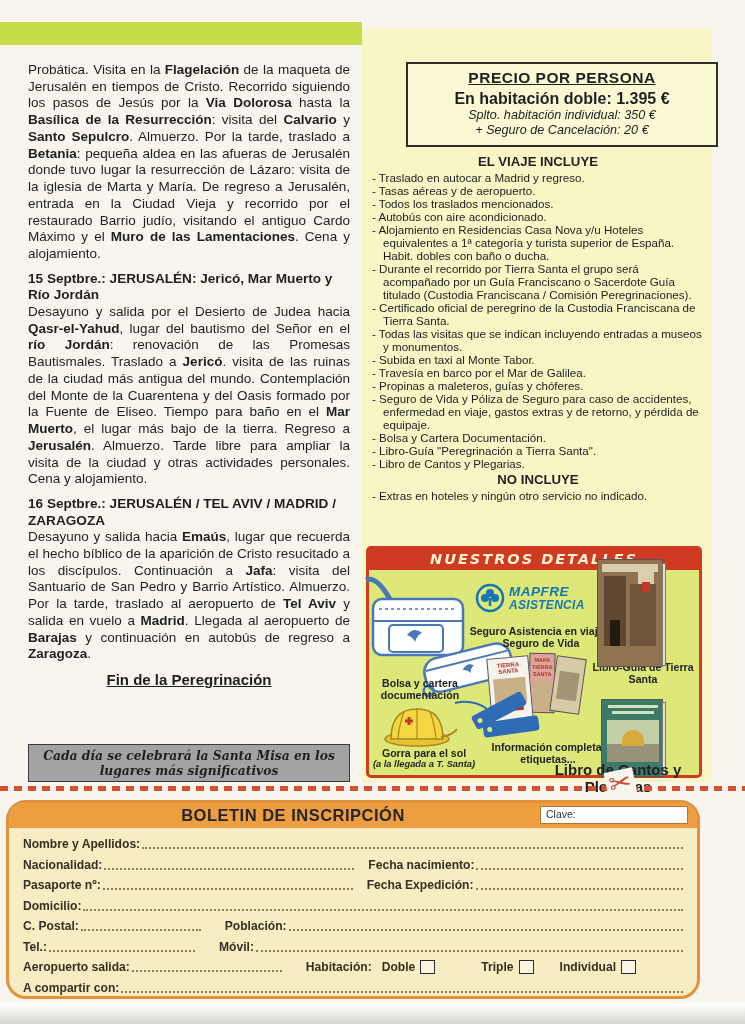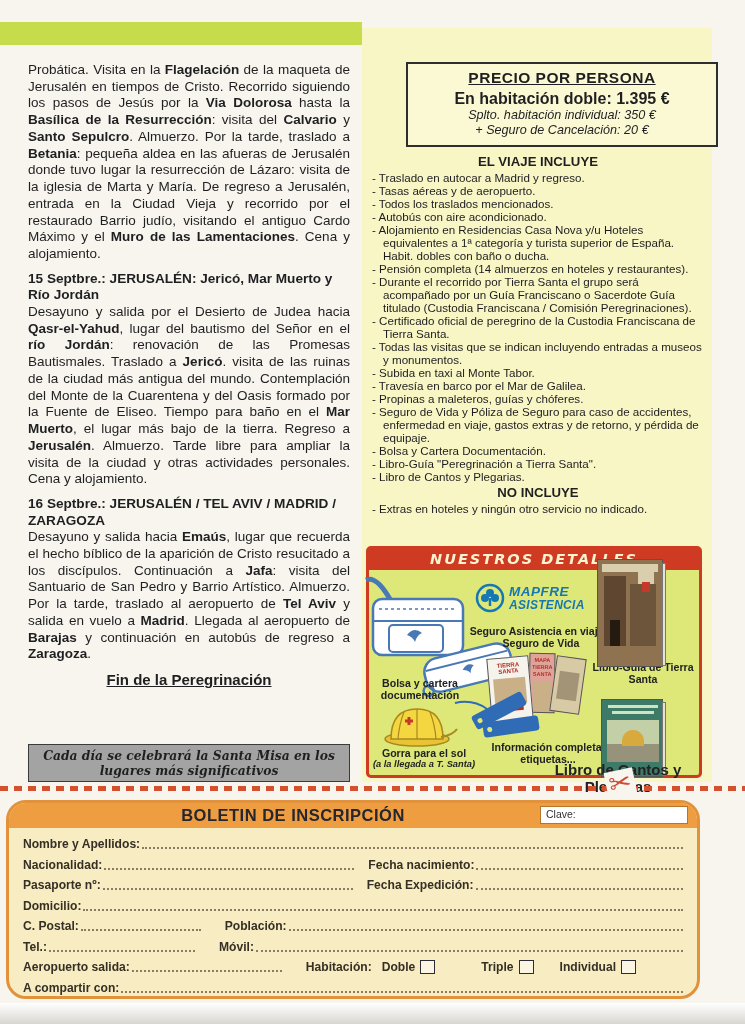--- a/index.html
+++ b/index.html
@@ -102,21 +102,20 @@
       <div class="price-italic">+ Seguro de Cancelación: 20 €</div>
     </div>
     <div class="includes">
       <div class="inc-heading">EL VIAJE INCLUYE</div>
       <div>
           <div class="inc-item">- Traslado en autocar a Madrid y regreso.</div>
           <div class="inc-item">- Tasas aéreas y de aeropuerto.</div>
           <div class="inc-item">- Todos los traslados mencionados.</div>
           <div class="inc-item">- Autobús con aire acondicionado.</div>
           <div class="inc-item">- Alojamiento en Residencias Casa Nova y/u Hoteles equivalentes a 1ª categoría y turista superior de España. Habit. dobles con baño o ducha.</div>
-          <div class="inc-item">- Pensión completa (14 almuerzos en hoteles y restaurantes).</div>
           <div class="inc-item">- Durante el recorrido por Tierra Santa el grupo será acompañado por un Guía Franciscano o Sacerdote Guía titulado (Custodia Franciscana / Comisión Peregrinaciones).</div>
           <div class="inc-item">- Certificado oficial de peregrino de la Custodia Franciscana de Tierra Santa.</div>
           <div class="inc-item">- Todas las visitas que se indican incluyendo entradas a museos y monumentos.</div>
           <div class="inc-item">- Subida en taxi al Monte Tabor.</div>
           <div class="inc-item">- Travesía en barco por el Mar de Galilea.</div>
           <div class="inc-item">- Propinas a maleteros, guías y chóferes.</div>
           <div class="inc-item">- Seguro de Vida y Póliza de Seguro para caso de accidentes, enfermedad en viaje, gastos extras y de retorno, y pérdida de equipaje.</div>
           <div class="inc-item">- Bolsa y Cartera Documentación.</div>
           <div class="inc-item">- Libro-Guía "Peregrinación a Tierra Santa".</div>
           <div class="inc-item">- Libro de Cantos y Plegarias.</div>

